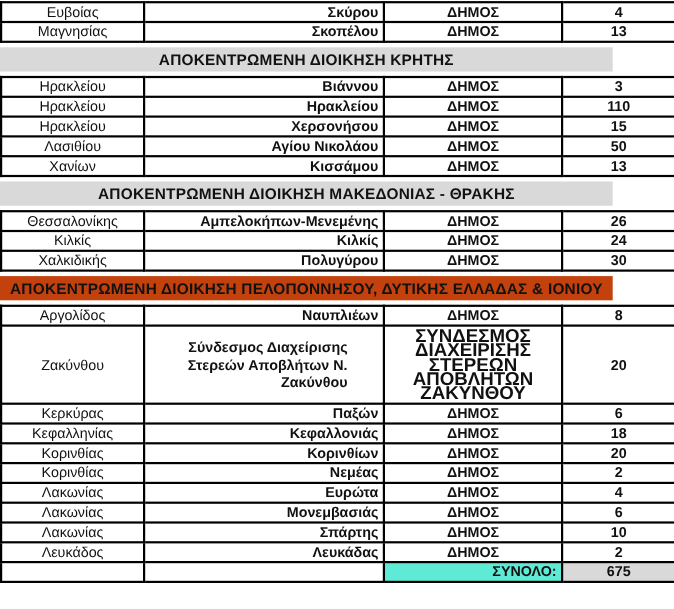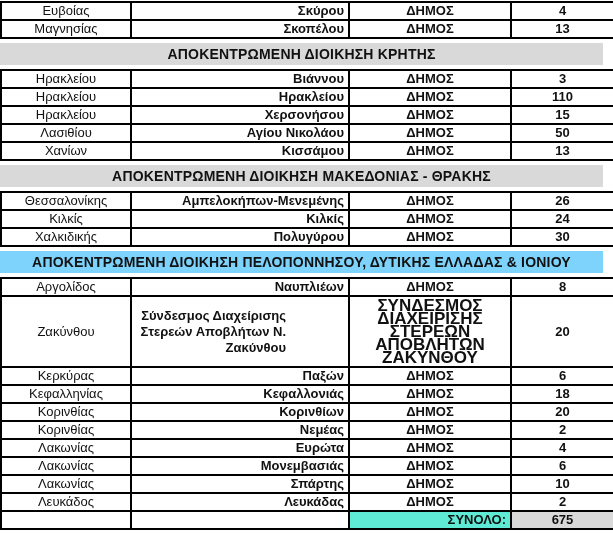--- a/index.html
+++ b/index.html
@@ -33,24 +33,24 @@
   col.col-type   { width: 162px; }
   col.col-count  { width: 103px; }
 
   td.c-region { text-align: center; font-weight: 400; margin-left: 18px; }
   td.c-entity { text-align: right;  font-weight: 700; padding-left: 8px; }
   td.c-type   { text-align: center; font-weight: 700; }
   td.c-count  { text-align: center; font-weight: 700; }
 
   tr.tall td { padding-top: 2px; padding-bottom: 2px; }
   tr.tall td.c-type { line-height: 13px; font-size: 17px; margin-left: 37px; }
-  tr.tall td.c-entity { padding-right: 62px; }
+  tr.tall td.c-entity { padding-right: 32px; }
 
   .band {
-    width: 603px;
+    width: 557px;
     height: 22px;
     margin: 4px 0;
     background: #d9d9d9;
     display: flex;
     align-items: center;
     justify-content: center;
     font-weight: 700;
     font-size: 14px;
     letter-spacing: 0.2px;
   }
@@ -162,21 +162,21 @@
 
   <tr>
     <td class="c-region">Χαλκιδικής</td>
     <td class="c-entity">Πολυγύρου</td>
     <td class="c-type">ΔΗΜΟΣ</td>
     <td class="c-count">30</td>
   </tr>
 </tbody>
   </table>
 
-  <div class="band" style="background: #7dd3fc;">
+  <div class="band" style="background: #c2410c;">
     <span class="band-text">ΑΠΟΚΕΝΤΡΩΜΕΝΗ ΔΙΟΙΚΗΣΗ ΠΕΛΟΠΟΝΝΗΣΟΥ, ΔΥΤΙΚΗΣ ΕΛΛΑΔΑΣ &amp; ΙΟΝΙΟΥ</span>
   </div>
 
   <table class="blk">
     <colgroup>
       <col class="col-region">
       <col class="col-entity">
       <col class="col-type">
       <col class="col-count">
     </colgroup>

